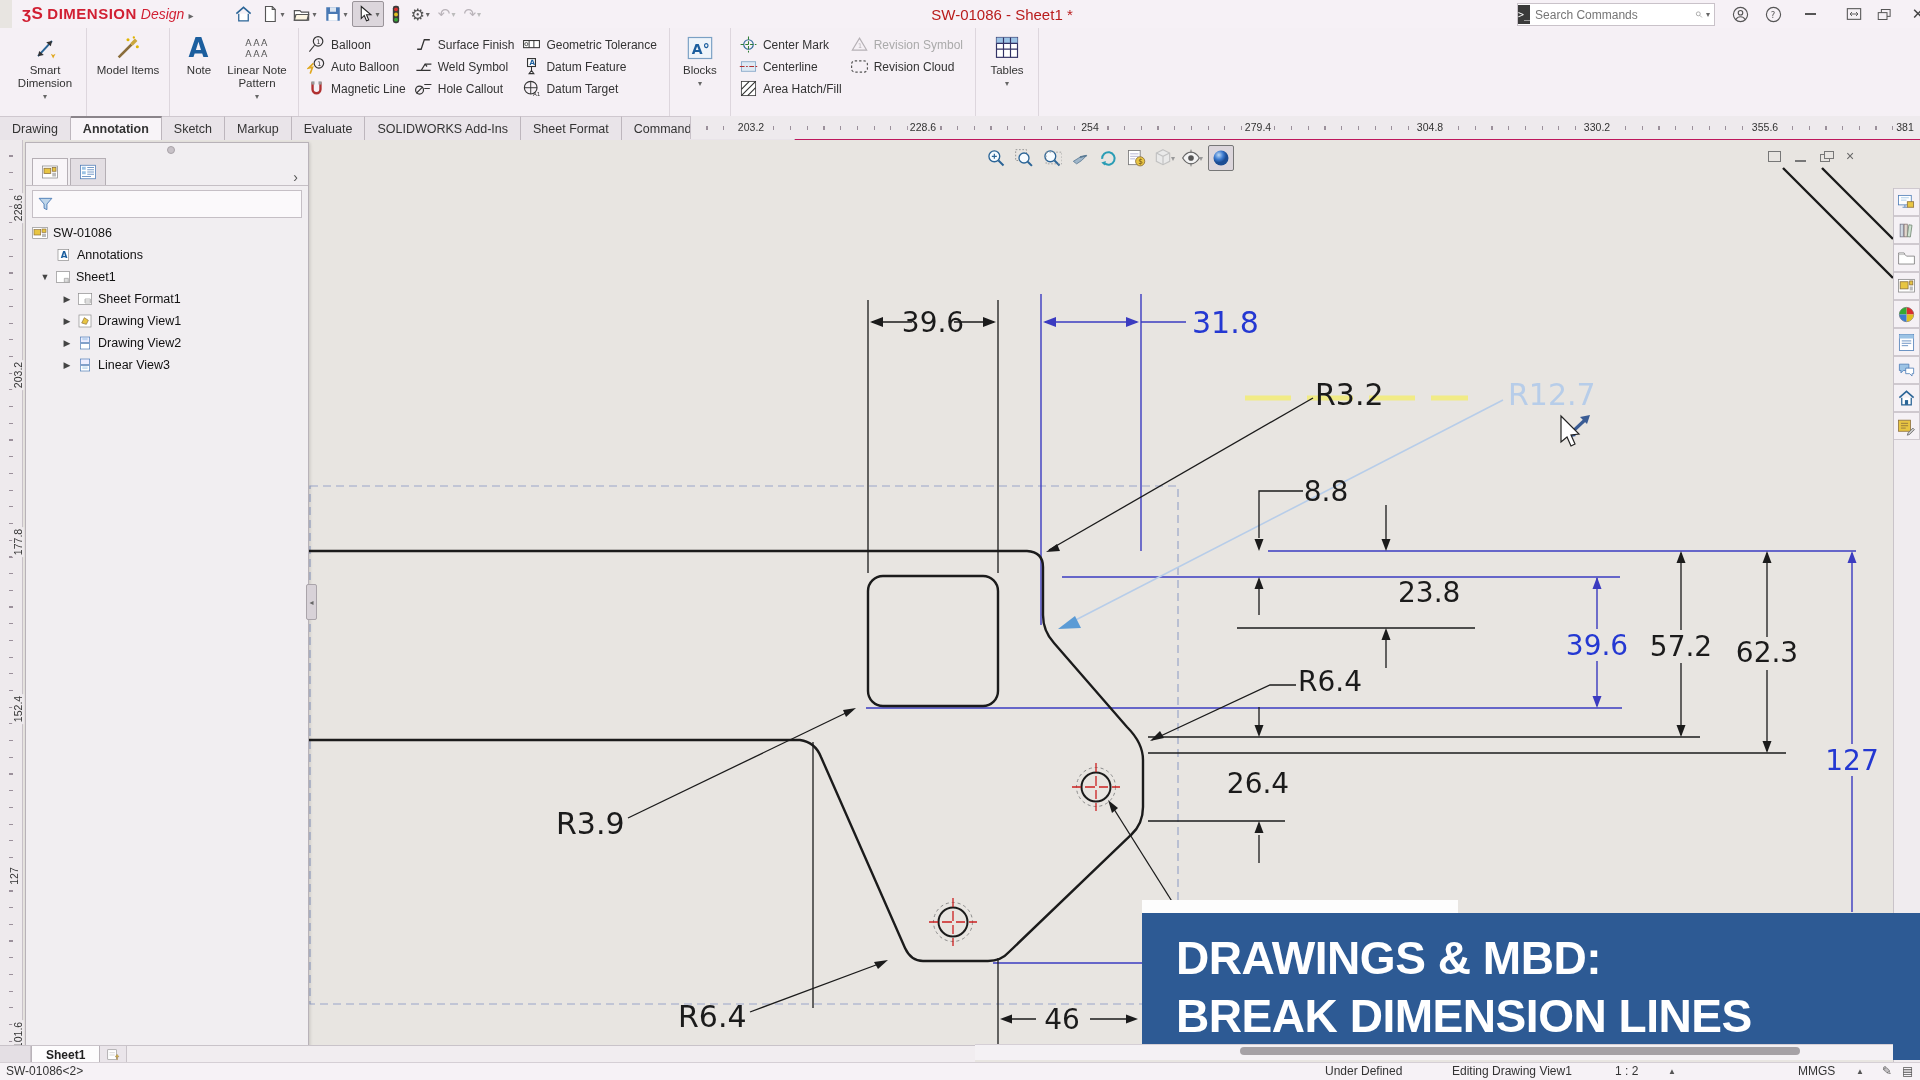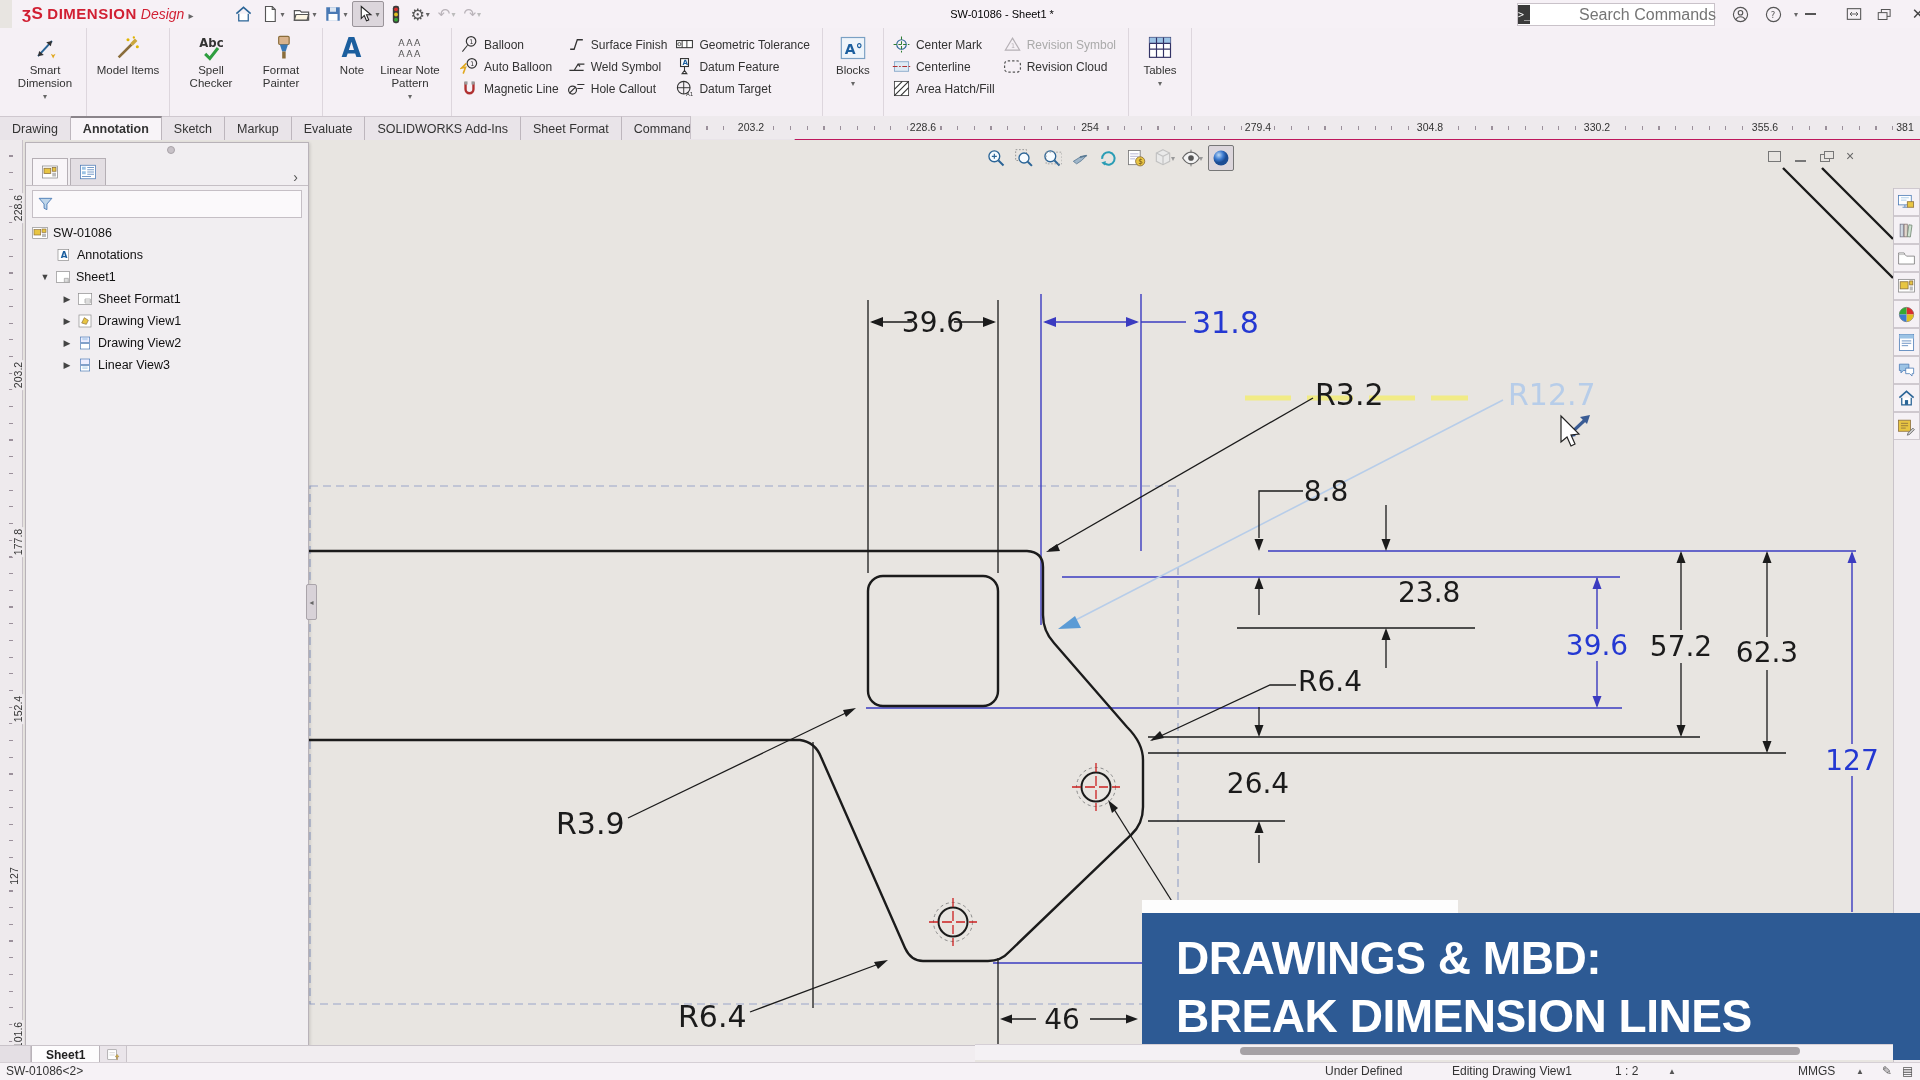--- a/index.html
+++ b/index.html
@@ -9,24 +9,24 @@
   
   .titlebar{position:absolute;left:12px;top:0;width:1920px;height:28px;background:#f6f1f6;border-bottom:1px solid #ddd5dd;display:flex;align-items:center;}
   .logo{display:flex;align-items:baseline;gap:4px;padding:0 10px;white-space:nowrap;}
   .logo .b1{color:#d11f32;font-weight:bold;font-size:15px;letter-spacing:.5px;}
   .logo .b2{color:#d11f32;font-style:italic;font-size:14px;}
   .qa{display:flex;align-items:center;gap:2px;margin-left:28px;}
   .qabtn{display:flex;align-items:center;height:24px;padding:0 3px;border-radius:2px;}
   .qabtn.sel{background:#dcd6dc;border:1px solid #9a949a;}
   .caret{font-size:8px;color:#666;margin-left:1px;}
   .caret.dim{color:#bbb;}
-  .doc-title{position:absolute;left:860px;top:0;width:260px;height:28px;display:flex;align-items:center;justify-content:center;font-size:11px;color:#000000;}
+  .doc-title{position:absolute;left:860px;top:0;width:260px;height:28px;display:flex;align-items:center;justify-content:center;font-size:15px;color:#b91c1c;}
   .searchbox{position:absolute;left:1505px;top:3px;width:196px;height:21px;background:#fff;border:1px solid #c9c2c9;display:flex;align-items:center;}
   .searchbox .term{width:19px;height:19px;background:#3a3a3a;color:#fff;font-size:10px;display:flex;align-items:center;justify-content:center;font-family:"DejaVu Sans Mono",monospace;}
-  .searchbox input{border:0;outline:0;flex:1;font-size:16px;padding:0 5px;color:#777;background:transparent;font-family:"Liberation Sans",sans-serif;margin-left:44px;}
+  .searchbox input{border:0;outline:0;flex:1;font-size:12px;padding:0 5px;color:#777;background:transparent;font-family:"Liberation Sans",sans-serif;}
   .tb-ico{position:absolute;top:0;height:28px;display:flex;align-items:center;justify-content:center;color:#555;}
   
   .ribbon{position:absolute;left:0;top:28px;width:1920px;height:88px;background:#f5f0f5;border-bottom:1px solid #d8d1d8;display:flex;align-items:stretch;padding-left:4px;}
   .rgroup{display:flex;align-items:flex-start;padding:4px 6px 0 6px;border-right:1px solid #ddd6dd;}
   .bigbtn{width:70px;height:80px;display:flex;flex-direction:column;align-items:center;text-align:center;cursor:default;}
   .bigbtn svg{width:28px;height:28px;margin-top:2px;}
   .blabel{font-size:11.5px;line-height:13px;color:#333;margin-top:2px;}
   .bcaret{font-size:8px;color:#666;margin-top:2px;}
   .rcol{display:flex;flex-direction:column;justify-content:flex-start;gap:1px;padding-top:2px;}
   .smallbtn{display:flex;align-items:center;height:21px;gap:5px;padding:0 6px 0 2px;font-size:12px;color:#333;white-space:nowrap;}
@@ -217,37 +217,20 @@
     <div class="rgroup">
       <div class="bigbtn">
         <svg viewBox="0 0 24 24">
             <path d="M4 20L15 9" stroke="#8a6d3b" stroke-width="2.2"></path>
             <path d="M15 9l4-4" stroke="#caa63c" stroke-width="3"></path>
             <circle cx="12" cy="5" r="1.3" fill="#e0b400"></circle>
             <circle cx="20" cy="11" r="1.3" fill="#e0b400"></circle>
             <circle cx="17" cy="3" r="1" fill="#e0b400"></circle>
           </svg>
         <span class="blabel">Model Items</span>
-      </div>
-    </div>
-    <div class="rgroup">
-      <div class="bigbtn">
-        <svg viewBox="0 0 24 24">
-            <text x="2" y="11" font-size="10" font-weight="bold" fill="#333">Abc</text>
-            <path d="M7 17l4 4 7-9" fill="none" stroke="#2e9e3f" stroke-width="2.6"></path>
-          </svg>
-        <span class="blabel">Spell Checker</span>
-      </div>
-      <div class="bigbtn">
-        <svg viewBox="0 0 24 24">
-            <rect x="10" y="2" width="9" height="7" rx="1" fill="#d9b38c" stroke="#8a6d3b"></rect>
-            <path d="M11 9h7l-2 6h-3z" fill="#3a78b5"></path>
-            <path d="M13 15h3v6h-3z" fill="#8a6d3b"></path>
-          </svg>
-        <span class="blabel">Format Painter</span>
       </div>
     </div>
     <div class="rgroup">
       <div class="bigbtn" style="width:46px">
         <svg viewBox="0 0 24 24">
             <text x="3" y="20" font-size="22" font-weight="bold" fill="#1b5e9e">A</text>
           </svg>
         <span class="blabel">Note</span>
       </div>
       <div class="bigbtn">

